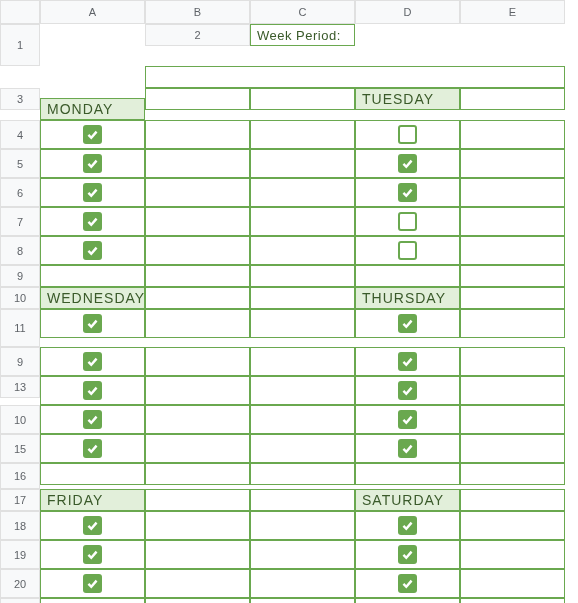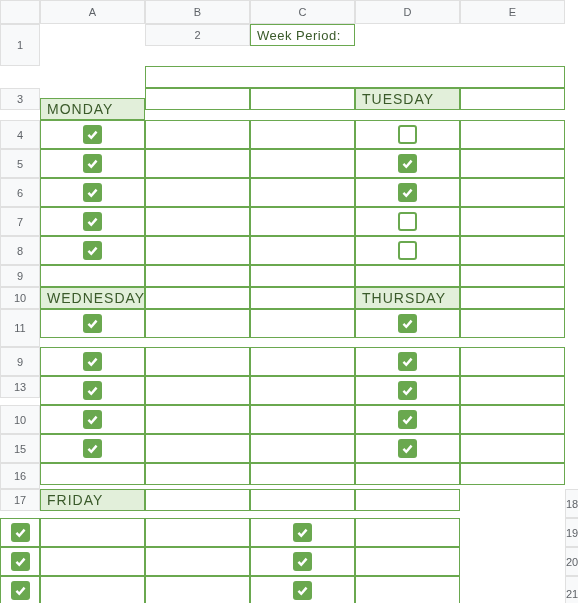--- a/index.html
+++ b/index.html
@@ -322,20 +322,21 @@
     <div class="cell" style="height: 22px;"></div>
     <div class="cell" style="height: 22px;"></div>
     <div class="cell" style="height: 22px;"></div>
     <div class="cell" style="height: 22px;"></div>
     <div class="cell" style="height: 22px;"></div>
     <div class="cell empty-right" style="border: none; height: 22px;"></div>
     <div class="rowhdr" style="height: 22px;">17</div>
     <div class="cell dayhdr" style="height: 22px;">FRIDAY</div>
     <div class="cell" style="height: 22px;"></div>
     <div class="cell" style="height: 22px;"></div>
+    <div class="cell dayhdr" style="height: 22px;">SATURDAY</div>
     <div class="cell" style="height: 22px;"></div>
     <div class="cell empty-right" style="border: none; height: 22px;"></div>
     <div class="rowhdr" style="height: 29px;">18</div>
     <div class="cell chk" style="height: 29px;">
       <div class="checkbox checked">
         <svg viewBox="0 0 16 16" fill="none">
           <path d="M3 8.5 L6.5 12 L13 4.5"></path>
         </svg>
       </div>
     </div>

